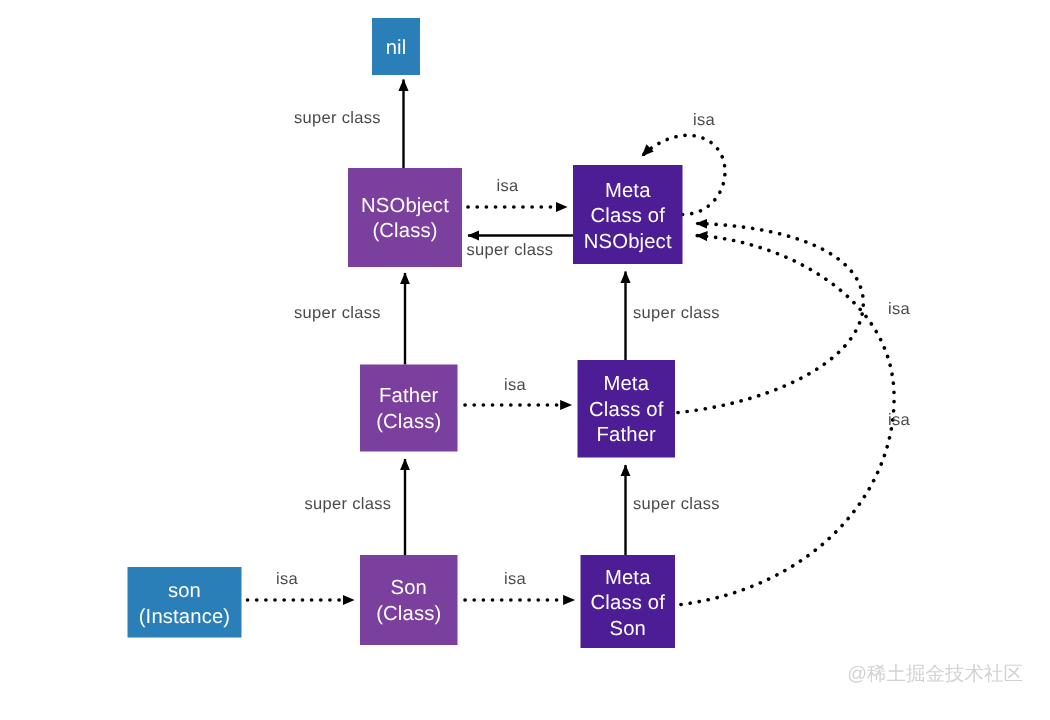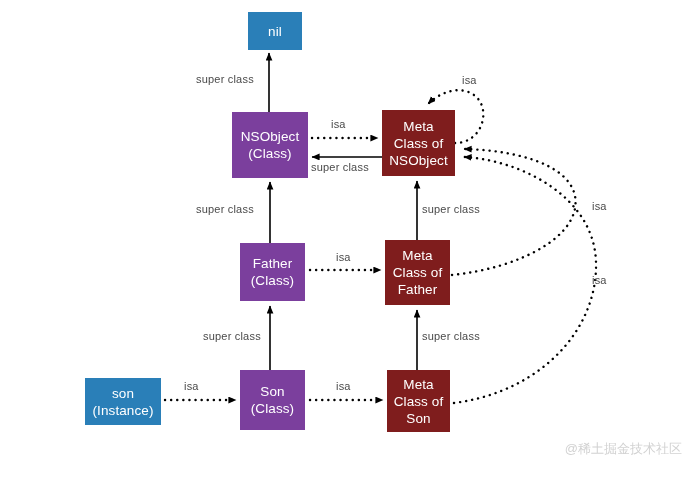--- a/index.html
+++ b/index.html
@@ -31,21 +31,21 @@
     color: #ffffff;
     font-size: 13.5px;
     line-height: 17px;
     text-align: center;
     letter-spacing: 0.1px;
     z-index: 5;
   }
   .node .ln { display: block; white-space: nowrap; }
   .node-blue   { background: #2a7fb8; }
   .node-purple { background: #7b3f9d; }
-  .node-green  { background: #7f1d1d; }
+  .node-green  { background: #4c1d95; }
 
   .edge-label {
     position: absolute;
     font-size: 11px;
     color: #4a4a4a;
     white-space: nowrap;
     z-index: 6;
     letter-spacing: 0.2px;
   }
   .watermark {
@@ -99,21 +99,21 @@
 
     <path d="M 455 143 C 483 143 492 108 474 95 C 460 85 440 92 428 104" marker-end="url(#dotArrow)"></path>
 
     <path d="M 452 275 C 520 268 582 236 575 196 C 568 162 510 150 464 149" marker-end="url(#dotArrow)"></path>
 
     <path d="M 454 403 C 540 392 598 330 596 262 C 594 196 520 160 464 157" marker-end="url(#dotArrow)"></path>
   </g>
 </svg>
 
 <div id="nodes">
-    <div class="node node-blue" style="left: 248px; top: 12px; width: 54px; height: 38px;">
+    <div class="node node-blue" style="left: 248px; top: 12px; width: 32px; height: 38px;">
       <span class="ln">nil</span>
     </div>
     <div class="node node-purple" style="left: 232px; top: 112px; width: 76px; height: 66px;">
       <span class="ln">NSObject</span>
       <span class="ln">(Class)</span>
     </div>
     <div class="node node-green" style="left: 382px; top: 110px; width: 73px; height: 66px;">
       <span class="ln">Meta</span>
       <span class="ln">Class of</span>
       <span class="ln">NSObject</span>

